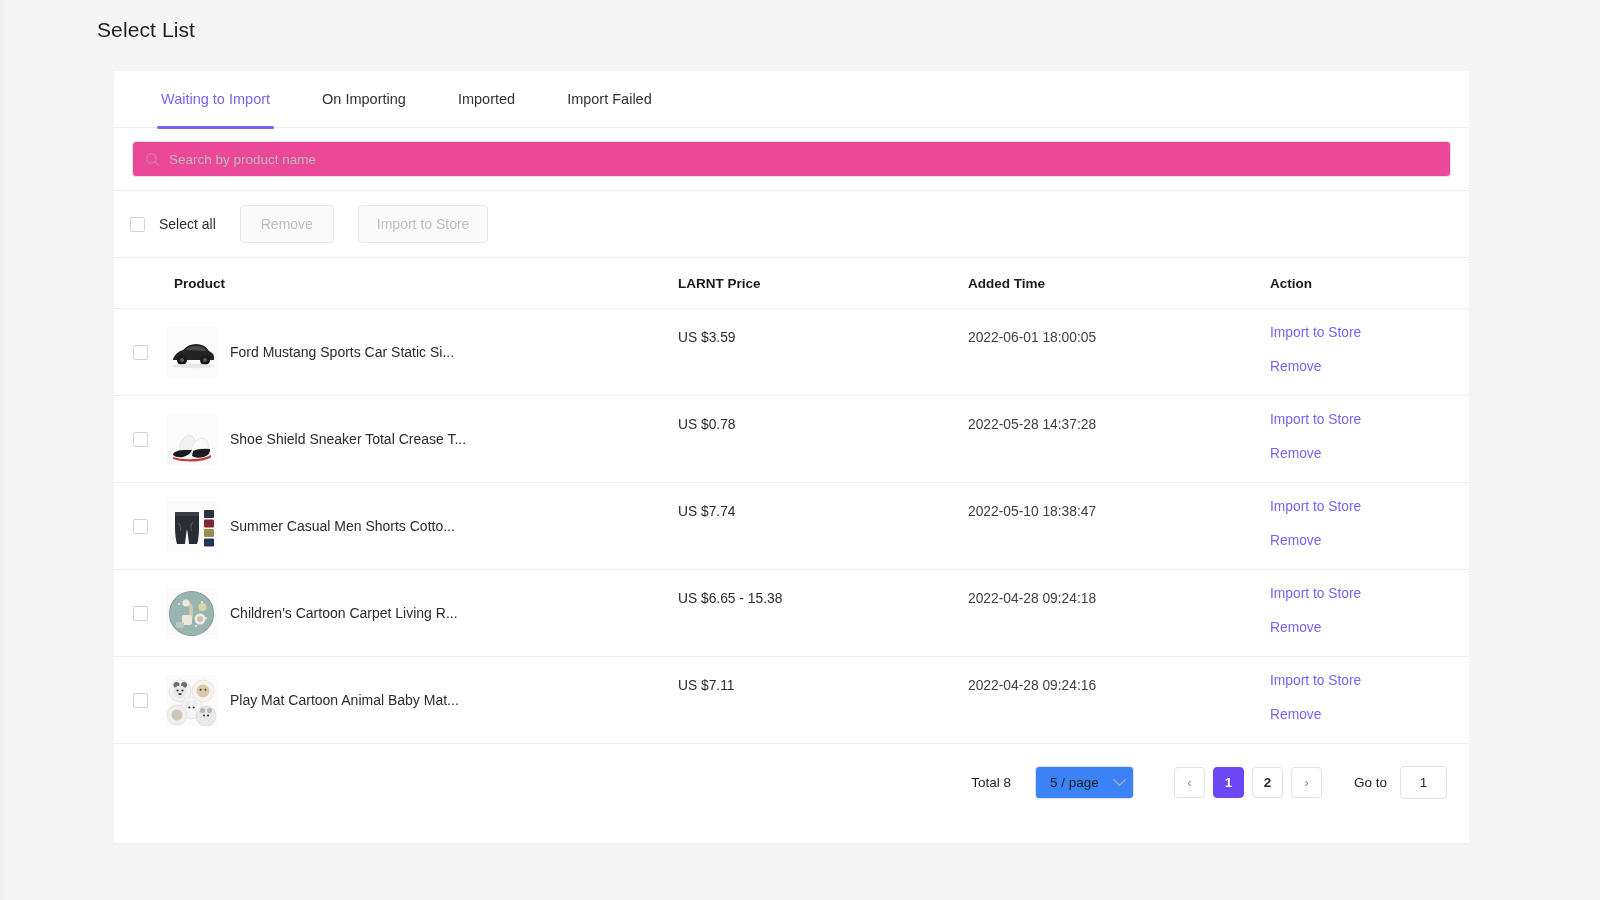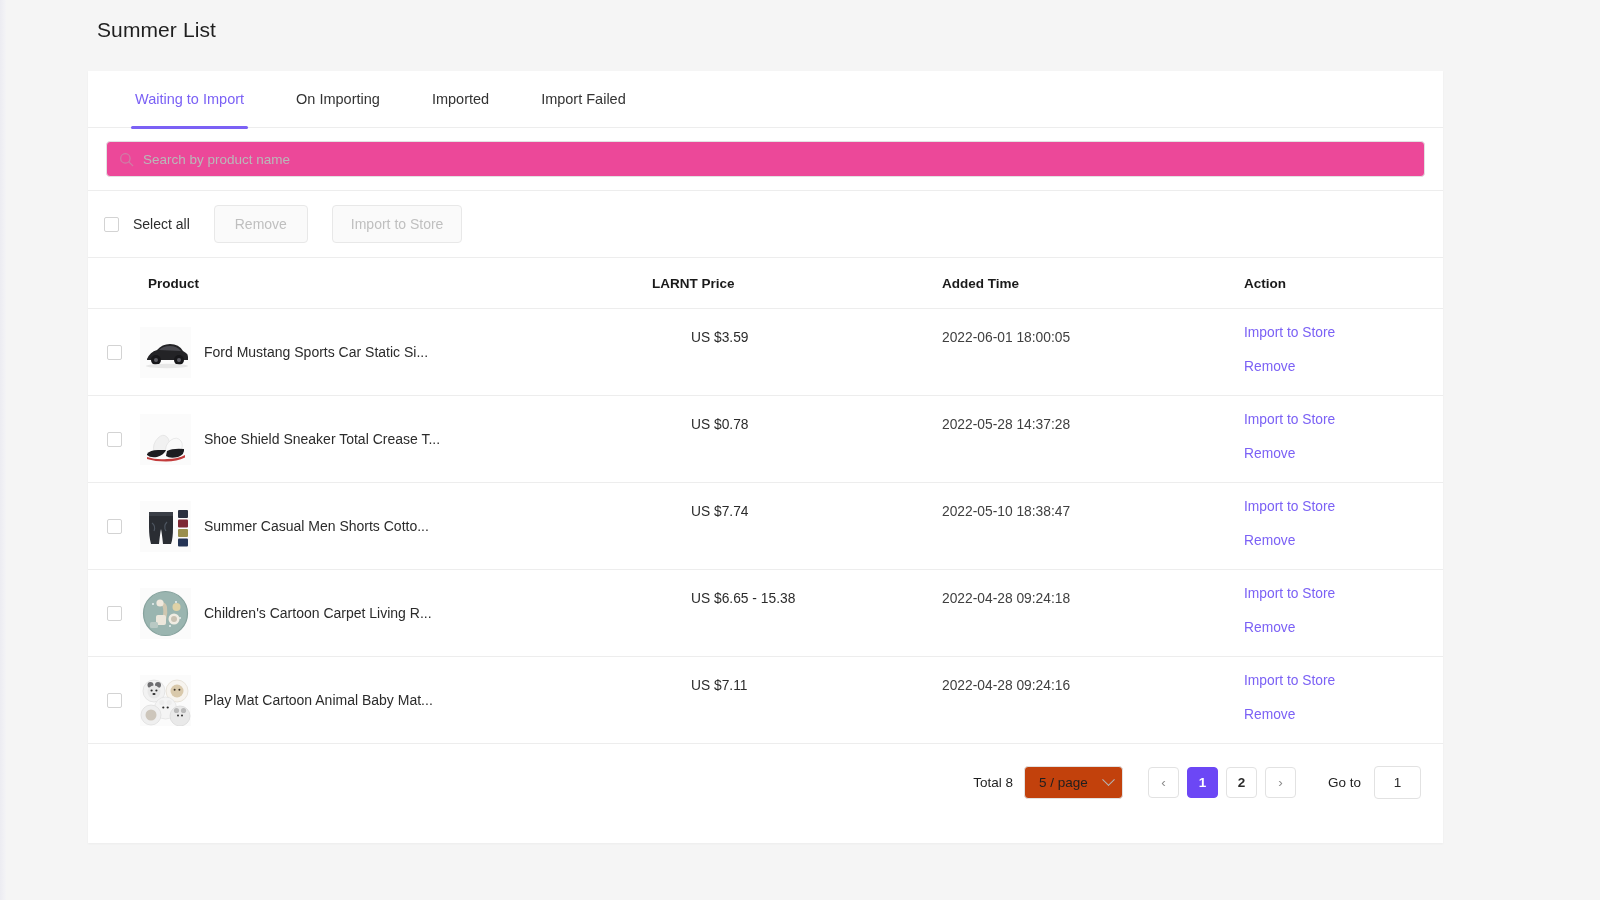--- a/index.html
+++ b/index.html
@@ -26,21 +26,21 @@
     left: 97px;
     top: 18px;
     font-size: 21px;
     color: #1f1f1f;
     font-weight: 400;
     letter-spacing: 0.1px;
   }
 
   .card {
     position: absolute;
-    left: 88px;
+    left: 114px;
     top: 71px;
     width: 1355px;
     height: 772px;
     background: #ffffff;
     box-shadow: 0 1px 2px rgba(0,0,0,0.04);
   }
 
   
   .tabs {
     position: relative;
@@ -184,55 +184,55 @@
     position: relative;
   }
   .thumb svg { display:block; width:100%; height:100%; }
 
   .prod-name {
     font-size: 14px;
     color: #2b2b2b;
     white-space: nowrap;
     overflow: hidden;
   }
-  .price-txt { font-size: 13.8px; color: #2b2b2b; margin-left: 39px; }
+  .price-txt { font-size: 13.8px; color: #2b2b2b; }
   .time-txt  { font-size: 13.8px; color: #404040; }
 
   .link {
     font-size: 13.8px;
     color: #7b61f5;
     cursor: pointer;
     line-height: 1;
     margin-bottom: 20px;
   }
 
   
   .pager {
     height: 76px;
     display: flex;
     align-items: center;
     justify-content: flex-end;
     padding-right: 22px;
     gap: 0;
   }
-  .total { font-size: 13.5px; color: #1f1f1f; margin-right: 11px; }
+  .total { font-size: 13.5px; color: #1f1f1f; margin-right: 24px; }
   .select {
     height: 33px;
     min-width: 99px;
     border: 1px solid #e2e2e2;
     border-radius: 4px;
     display: flex;
     align-items: center;
     justify-content: space-between;
     padding: 0 9px 0 14px;
     font-size: 13.5px;
     color: #1f1f1f;
     cursor: pointer;
-    background: #c2410c;
-    margin-right: 25px;
+    background: #3b82f6;
+    margin-right: 40px;
   }
   .caret {
     width: 9px; height: 9px;
     border-right: 1.4px solid #b4b4b4;
     border-bottom: 1.4px solid #b4b4b4;
     transform: rotate(45deg) translate(-2px,-2px);
     margin-left: 10px;
   }
   .pg {
     width: 31px; height: 31px;
@@ -261,21 +261,21 @@
     font-size: 13.5px; color:#2b2b2b;
     background: #fff;
     cursor: text;
   }
 </style>
 </head>
 <body>
 
 <div class="left-rail"></div>
 
-<div class="page-title">Summer List</div>
+<div class="page-title">Select List</div>
 
 <div class="card">
 
   <div class="tabs">
     <div class="tab active">
       <span>Waiting to Import</span>
     </div>
     <div class="tab">
       <span>On Importing</span>
     </div>

